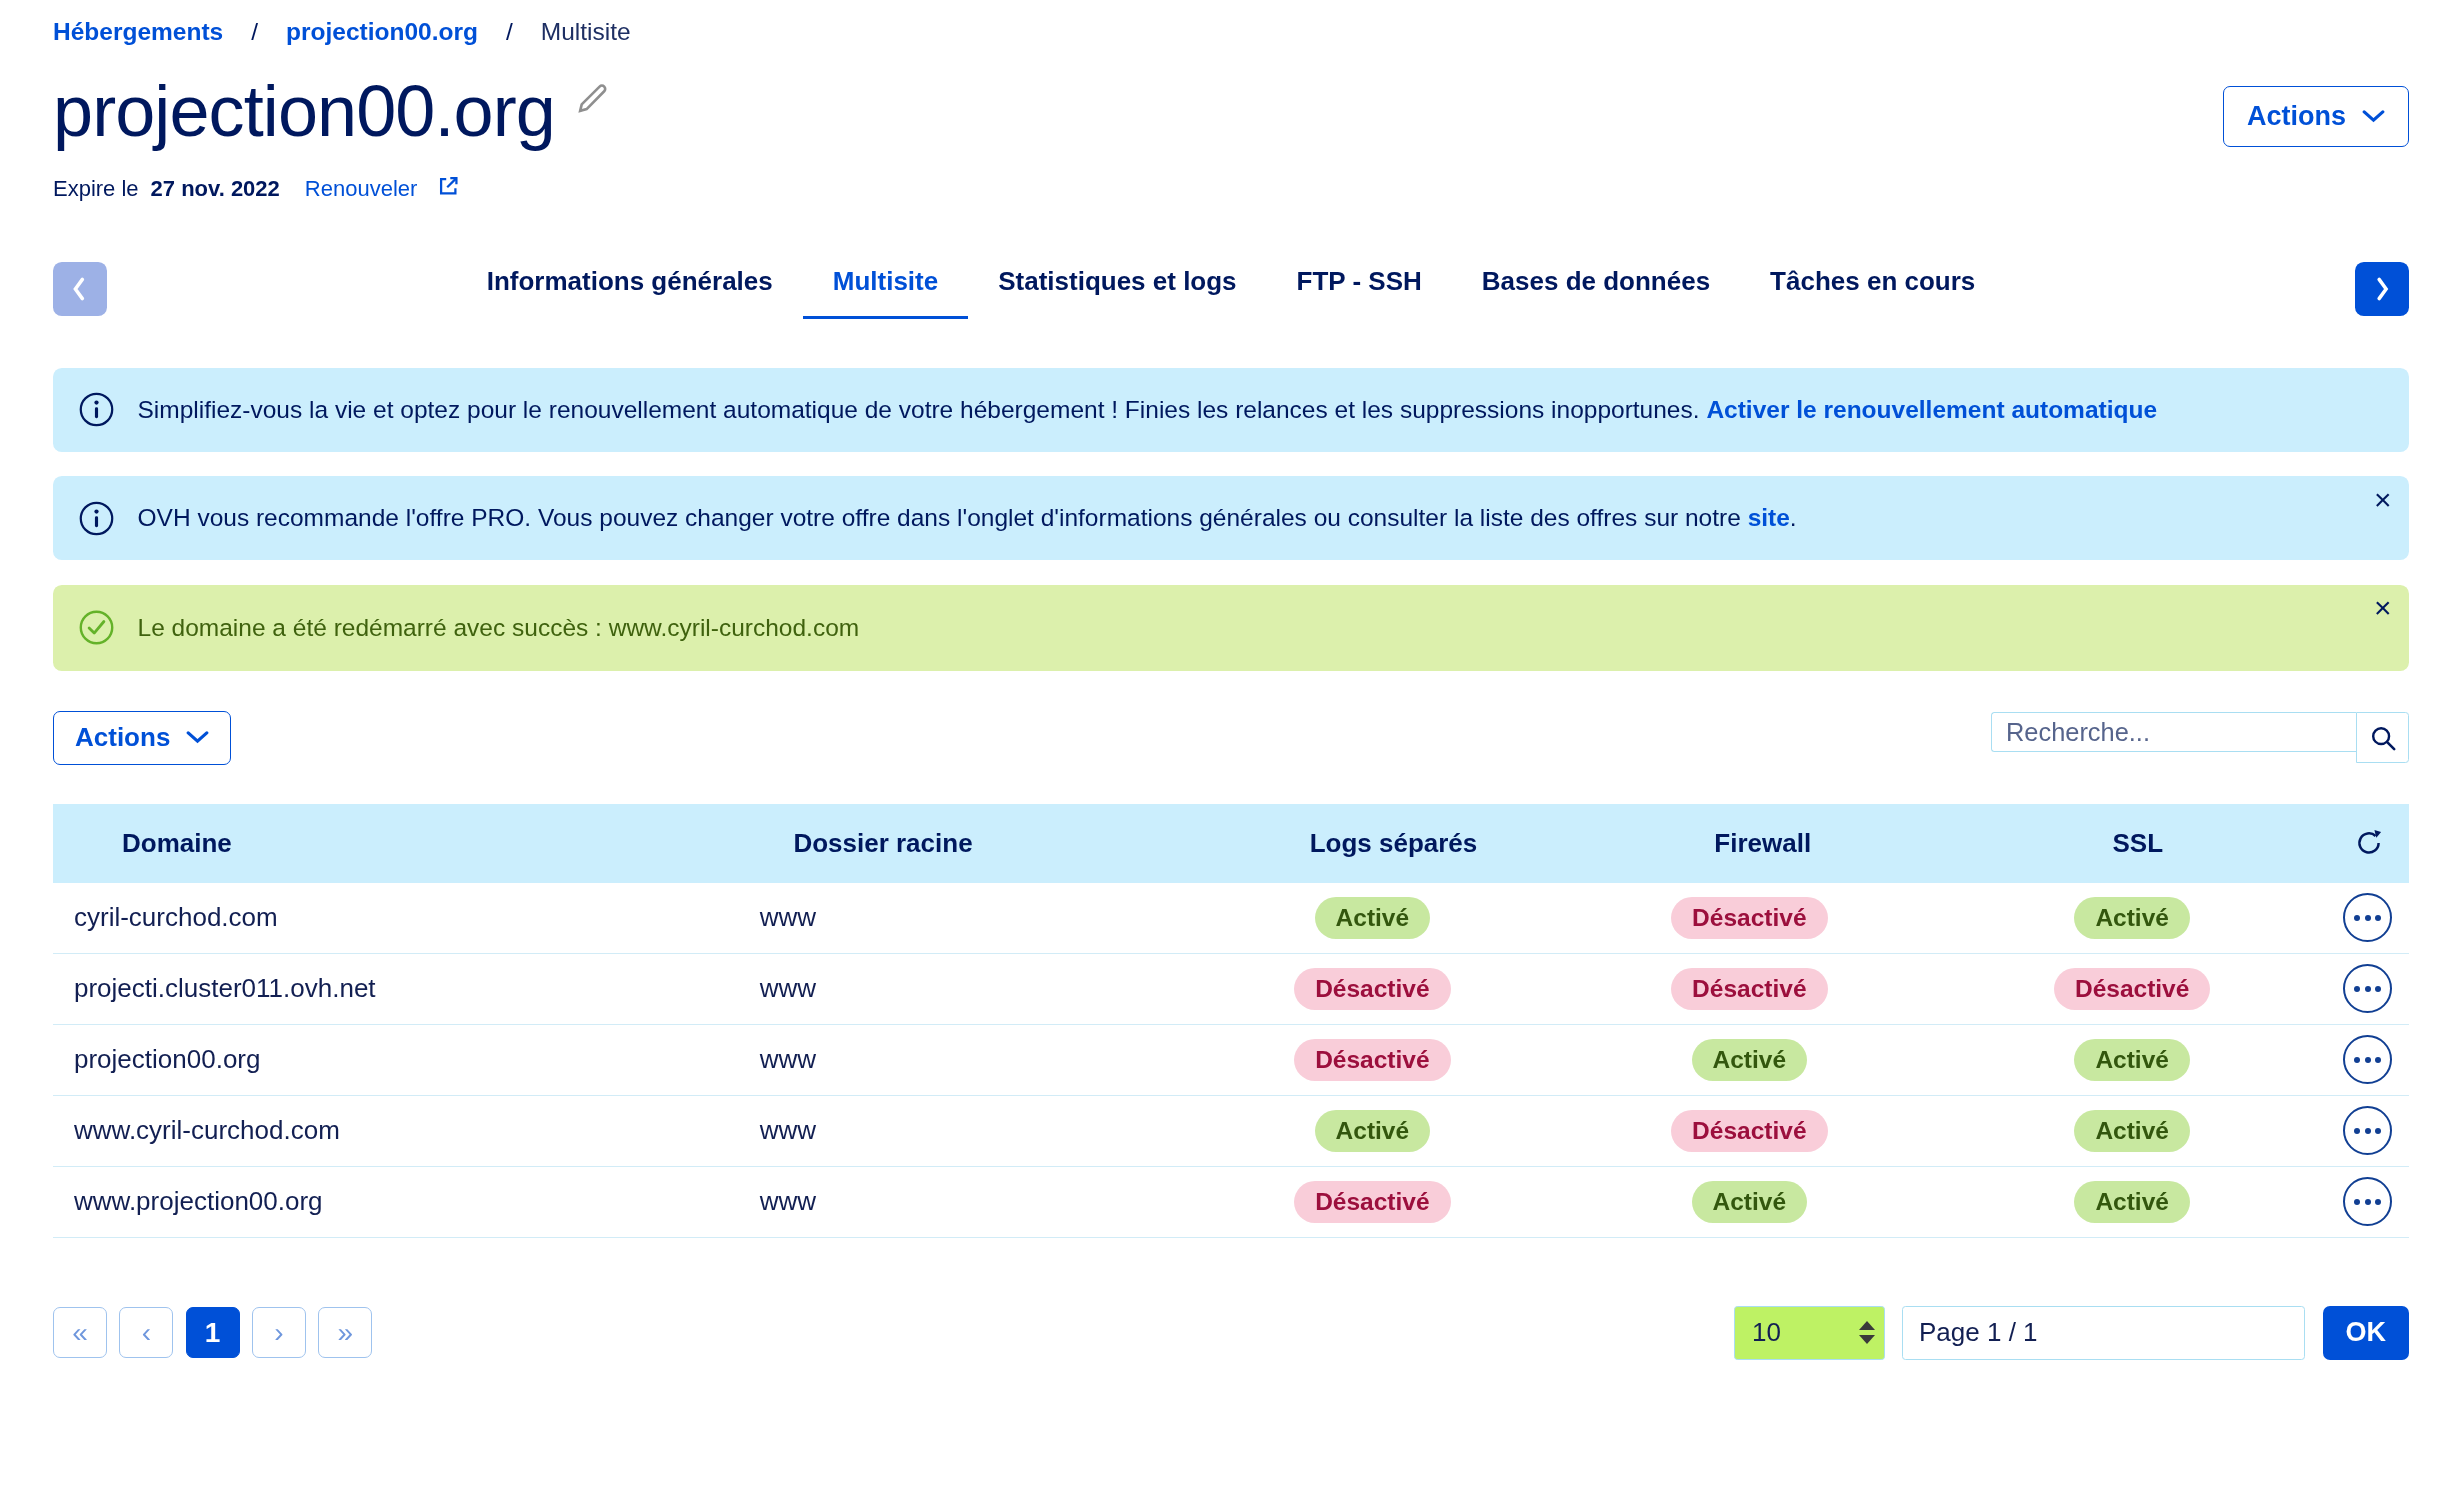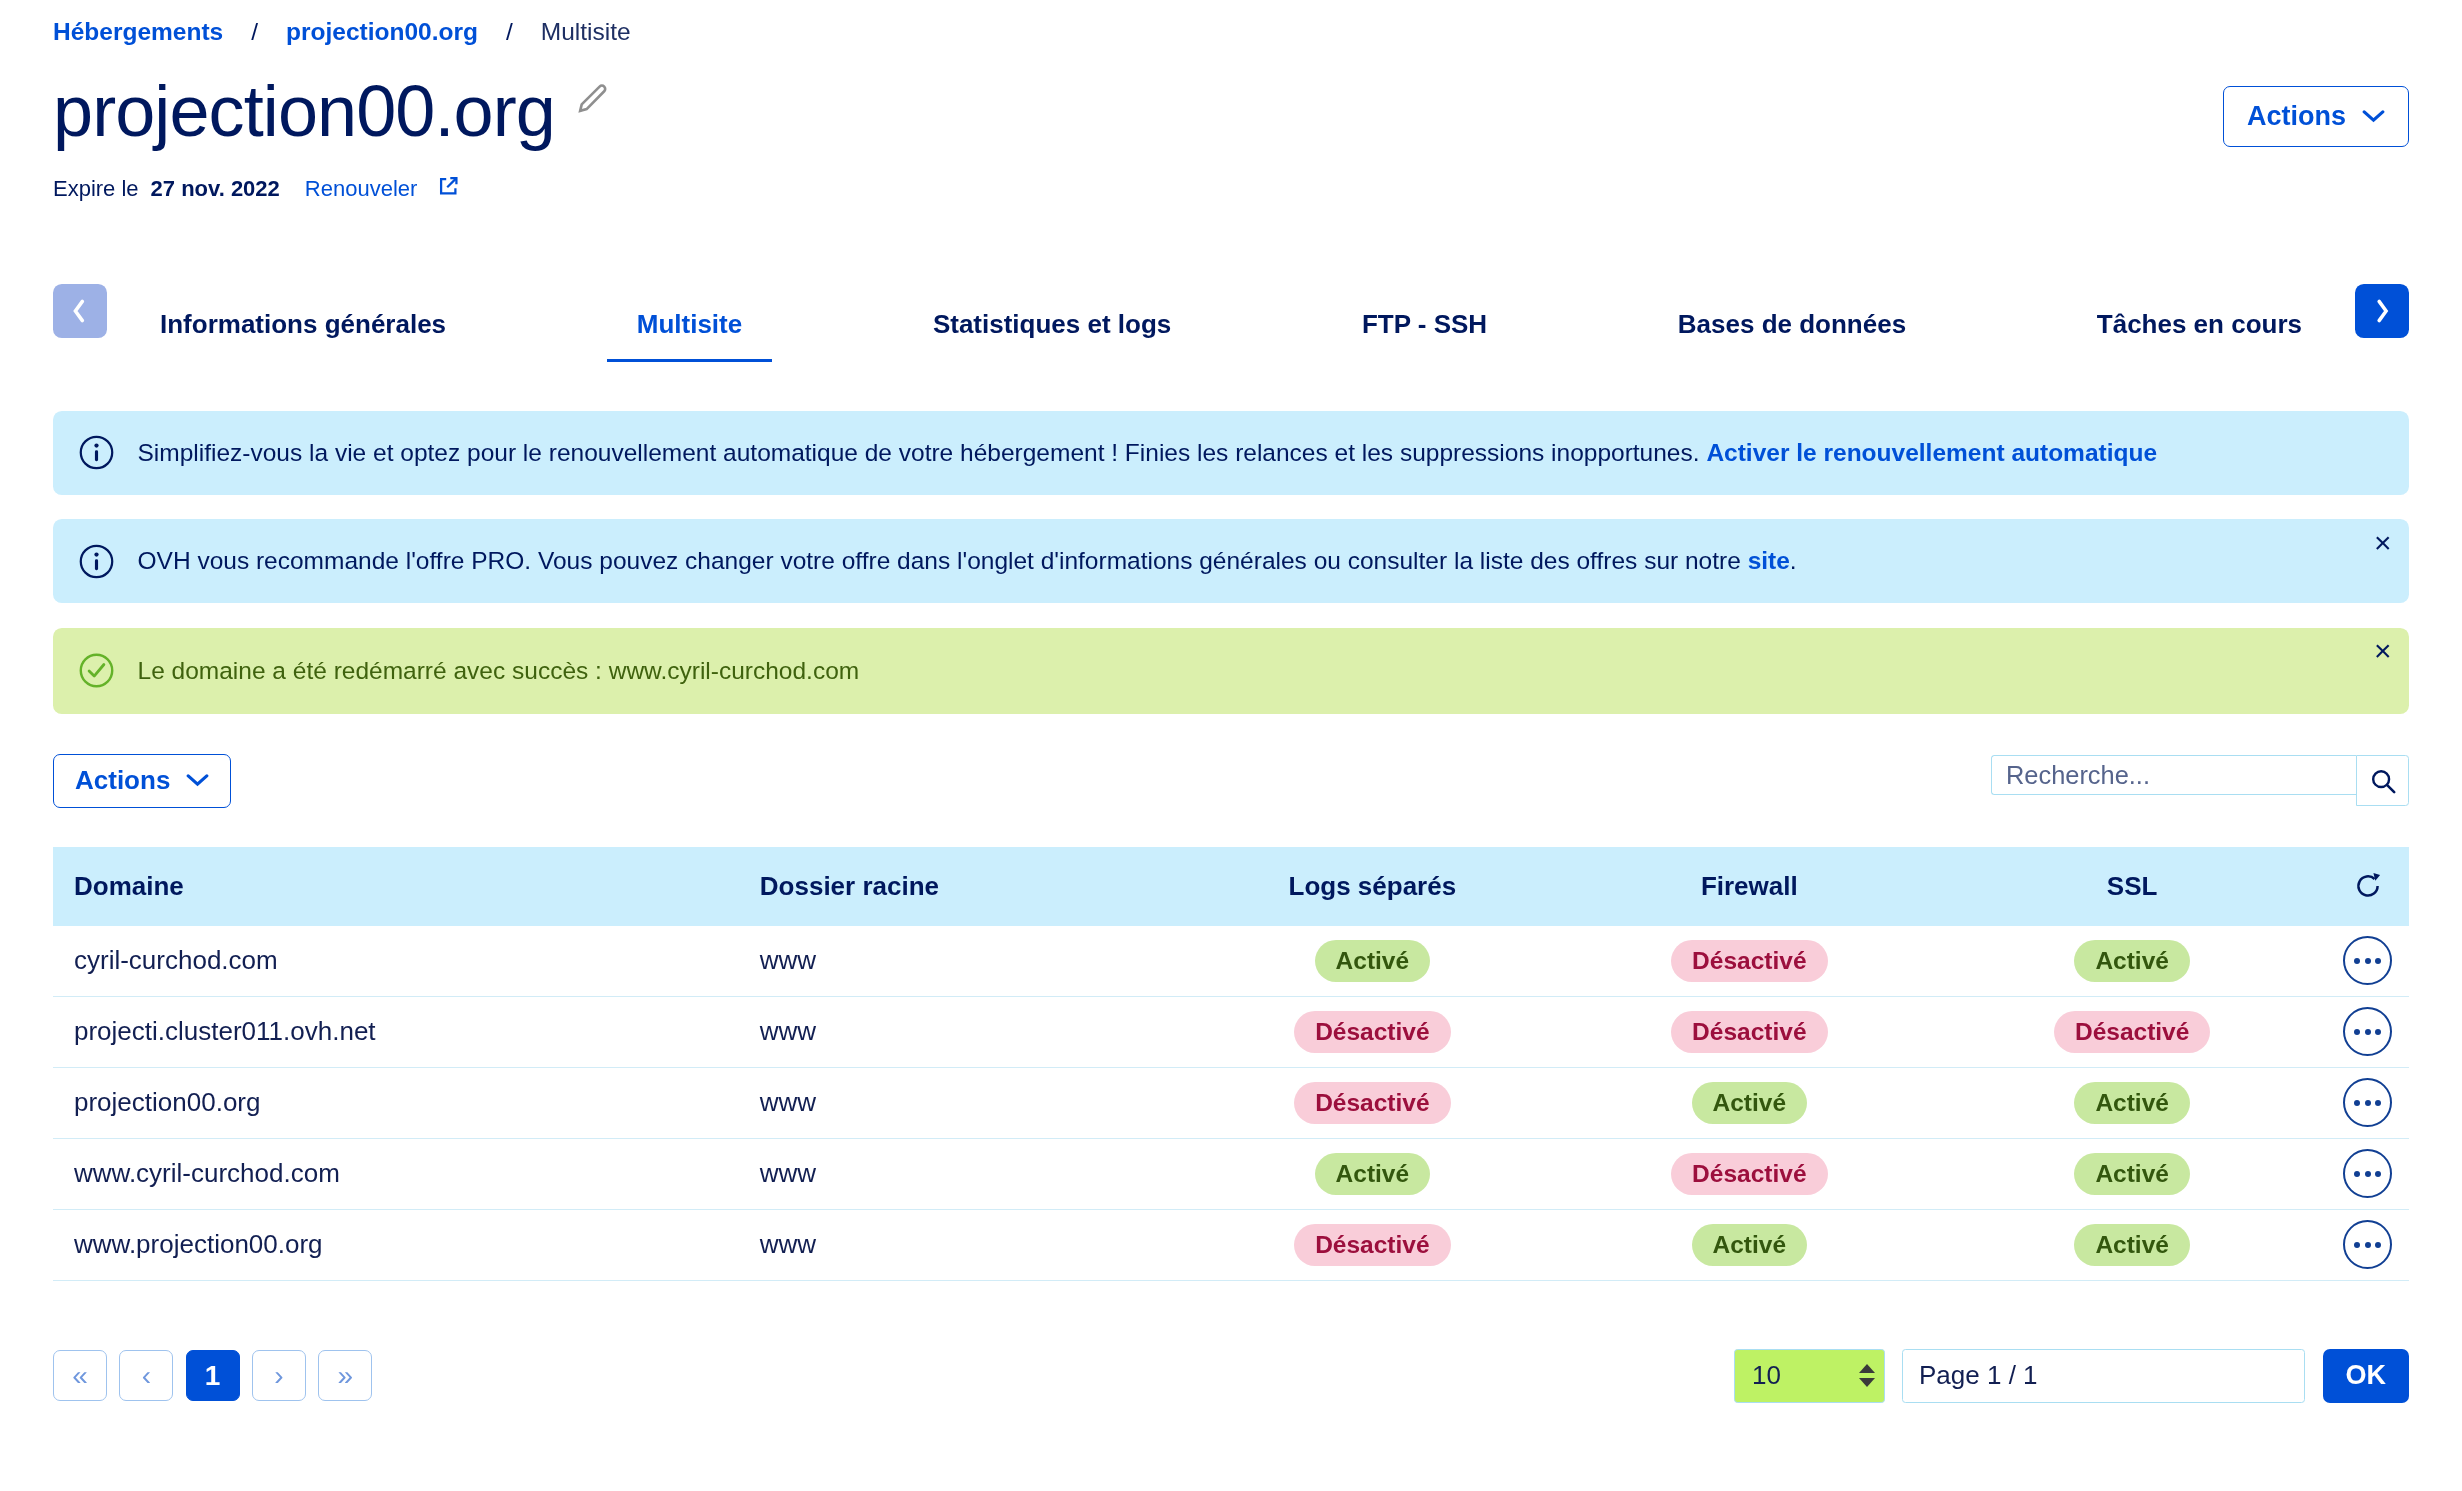--- a/index.html
+++ b/index.html
@@ -34,21 +34,21 @@
   .expire-row { margin-top:21px; font-size:22px; display:flex; align-items:center; gap:12px; }
   .expire-row .date { font-weight:700; }
   .expire-row .renew { color:#0050d7; font-weight:400; text-decoration:none; cursor:pointer; margin-left:13px; }
   .expire-row .ext { margin-left:7px; cursor:pointer; }
 
   
   .tabs-row { margin-top:56px; display:flex; align-items:center; gap:23px; }
   .tab-scroll { width:54px; height:54px; border:none; border-radius:8.8px; display:flex; align-items:center; justify-content:center; cursor:pointer; flex:none; }
   .tab-scroll.left  { background:#9db1e6; }
   .tab-scroll.right { background:#0050d7; }
-  .tabs { flex:1; display:flex; justify-content:space-between; align-items:flex-end;margin-top:43px; }
+  .tabs { flex:1; display:flex; justify-content:center; align-items:flex-end; }
   .tab {
     background:none; border:none; font-family:inherit; cursor:pointer;
     font-size:26px; font-weight:700; color:#00185e;
     padding:5.3px 30px 19px 30px; border-bottom:3.5px solid transparent;
   }
   .tab.active { color:#0050d7; border-bottom-color:#0050d7; }
 
   
   .banner {
     position:relative; display:flex; align-items:center; gap:23px;
@@ -76,21 +76,21 @@
   }
   .search input::placeholder { color:#56648c; }
   .search .search-btn {
     width:53px; height:51px; border:1.8px solid #a9def2; border-radius:0 3.5px 3.5px 0;
     background:#fff; display:flex; align-items:center; justify-content:center; cursor:pointer;
   }
 
   
   .table { margin-top:39px; width:100%; }
   .thead, .trow { display:grid; grid-template-columns:30% 18% 16% 16% 16.5% 3.5%; align-items:center; }
-  .thead { background:#cbeefd; height:79px; font-weight:700; font-size:26px; }
+  .thead { background:#cbeefd; height:79px; font-weight:700; font-size:26px;padding-left:48px; }
   .trow { height:71px; border-bottom:1.8px solid #d2ecf7; font-size:26px; color:#121f52; }
   .cell.pad { padding-left:21px; }
   .cell.center { display:flex; justify-content:center; }
   .badge { display:inline-block; padding:7px 21px; border-radius:875px; font-weight:700; font-size:24.5px; }
   .badge.on  { background:#c8e8a0; color:#33570e; }
   .badge.off { background:#f9cdd9; color:#9c0f3d; }
   .dots-button {
     width:49px; height:49px; border-radius:50%; border:2.6px solid #113f93; background:#fff;
     display:inline-flex; align-items:center; justify-content:center; gap:4.4px; cursor:pointer;
   }

